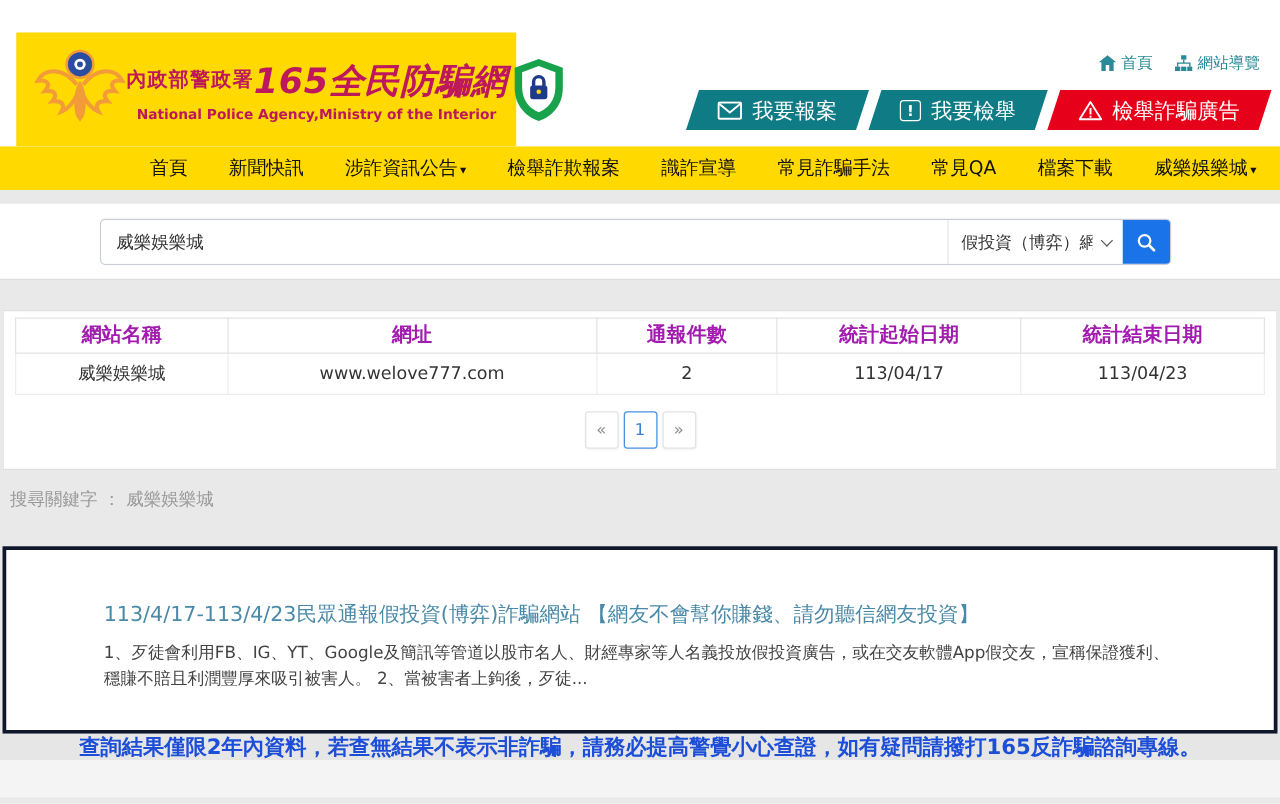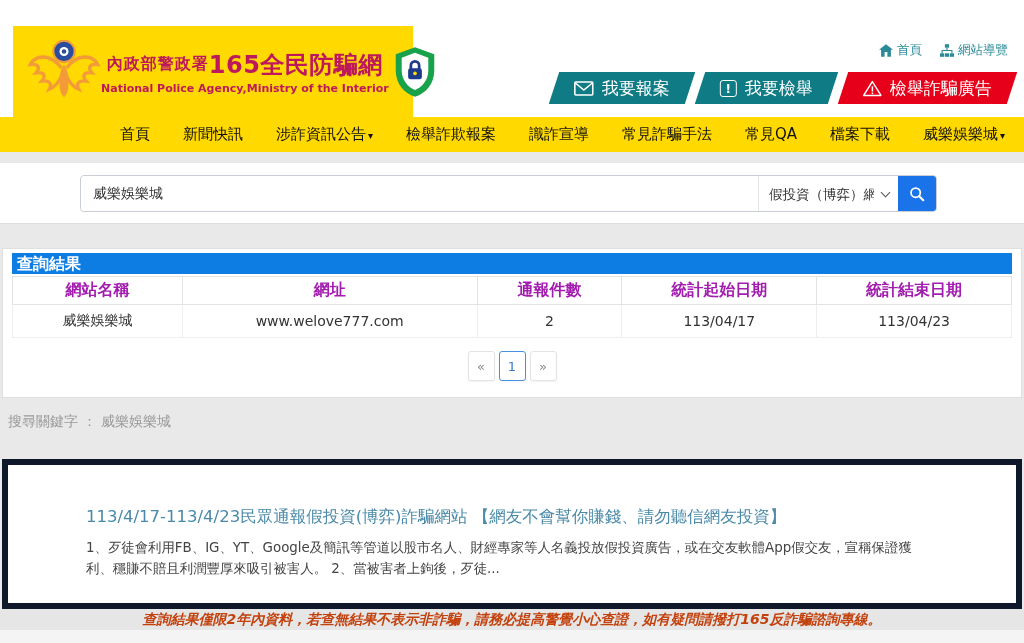--- a/index.html
+++ b/index.html
@@ -7,21 +7,21 @@
     font-family:"DejaVu Sans","Liberation Sans",sans-serif; background:#fff; }
 
   
   .header { position:relative; width:1024px; height:117px; background:#fff; }
   .logo-box { position:absolute; left:13px; top:26px; width:400px; height:91px;
     background:#FFD900; display:flex; align-items:center; padding:4px 10px 4px 14px; }
   .emblem { width:74px; height:78px; flex:0 0 auto; }
   .logo-text { flex:1; display:flex; flex-direction:column; align-items:center; color:#be185d; }
   .logo-line1 { display:flex; align-items:center; white-space:nowrap; }
   .logo-agency { font-size:16px; font-weight:bold; letter-spacing:1px; }
-  .logo-site { font-size:24px; font-weight:bold; letter-spacing:0.5px; }
+  .logo-site { font-size:28px; font-weight:bold; letter-spacing:0.5px;font-style:italic; }
   .logo-en { font-size:11px; font-weight:bold; margin-top:1px; white-space:nowrap; }
   .logo-hotline { display:flex; align-items:center; gap:6px; margin-top:5px; width:100%; justify-content:center; }
   .logo-hotline .rule { height:1px; background:#1B8490; flex:1; }
   .logo-hotline .txt { font-size:13px; font-weight:bold; letter-spacing:2px; white-space:nowrap; }
   .shield { width:44px; height:52px; flex:0 0 auto; margin-left:4px; }
 
   .top-links { position:absolute; top:42px; right:16px; display:flex; gap:18px; align-items:center; }
   .top-link { display:flex; align-items:center; gap:4px; color:#2A8A98; font-size:12.5px; cursor:pointer; }
   .top-link svg { display:block; }
 
@@ -69,27 +69,27 @@
   col.c1{width:17%} col.c2{width:29.5%} col.c3{width:14.5%} col.c4{width:19.5%} col.c5{width:19.5%}
 
   .pagination { display:flex; justify-content:center; gap:4px; margin-top:13px; }
   .page-box { min-width:27px; height:30px; padding:0 8px; display:flex; align-items:center; justify-content:center;
     background:#fff; border:1px solid #e3e3e3; border-radius:3px; color:#8a8a8a; font-size:13px; cursor:pointer;
     box-shadow:0 1px 2px rgba(0,0,0,.05); }
   .page-box.active { border:1.5px solid #4A90E2; color:#3B7BD4; }
 
   .keyword-band { padding:15px 8px 28px; font-size:14px; color:#9a9a9a; }
 
-  .article-panel { margin:0 2px; background:#fff; border:6px solid #0f172a; height:150px;
+  .article-panel { margin:0 2px; background:#fff; border:3px solid #0f172a; height:150px;
     padding:41px 80px 0 78px; }
   .article-title { font-size:16.5px; color:#4A8AA8; cursor:pointer; }
   .article-excerpt { margin-top:9px; font-size:13.4px; color:#444; line-height:1.6; }
 
   .notice-bar { height:21px; background:#E6E6E6; display:flex; align-items:center; justify-content:center; }
-  .notice-text { color:#c2410c; font-size:14px; font-weight:bold;font-style:italic; }
+  .notice-text { color:#1d4ed8; font-size:17px; font-weight:bold; }
   .footer-space { height:30px; background:#F4F4F4; }
 </style>
 </head>
 <body>
 
 <div class="header">
   <div class="logo-box">
     <svg class="emblem" viewBox="0 0 90 90">
       <path d="M42 40 C28 22 10 24 4 36 C13 35 17 39 11 46 C20 45 24 49 18 56 C27 55 31 59 27 66 C35 63 40 55 44 46" fill="none" stroke="#F29B38" stroke-width="4"></path>
       <path d="M48 40 C62 22 80 24 86 36 C77 35 73 39 79 46 C70 45 66 49 72 56 C63 55 59 59 63 66 C55 63 50 55 46 46" fill="none" stroke="#F29B38" stroke-width="4"></path>
@@ -192,21 +192,20 @@
       <button class="search-btn">
         <svg width="16" height="16" viewBox="0 0 18 18">
           <circle cx="7.5" cy="7.5" r="5.2" fill="none" stroke="#fff" stroke-width="2"></circle>
           <line x1="11.5" y1="11.5" x2="16" y2="16" stroke="#fff" stroke-width="2.4" stroke-linecap="round"></line>
         </svg>
       </button>
     </div>
   </div>
 
   <div class="results-panel">
-    <div class="result-bar">查詢結果</div>
     <table class="result-table">
       <colgroup>
           <col class="c1">
           <col class="c2">
           <col class="c3">
           <col class="c4">
           <col class="c5">
         </colgroup>
       <thead>
         <tr>

